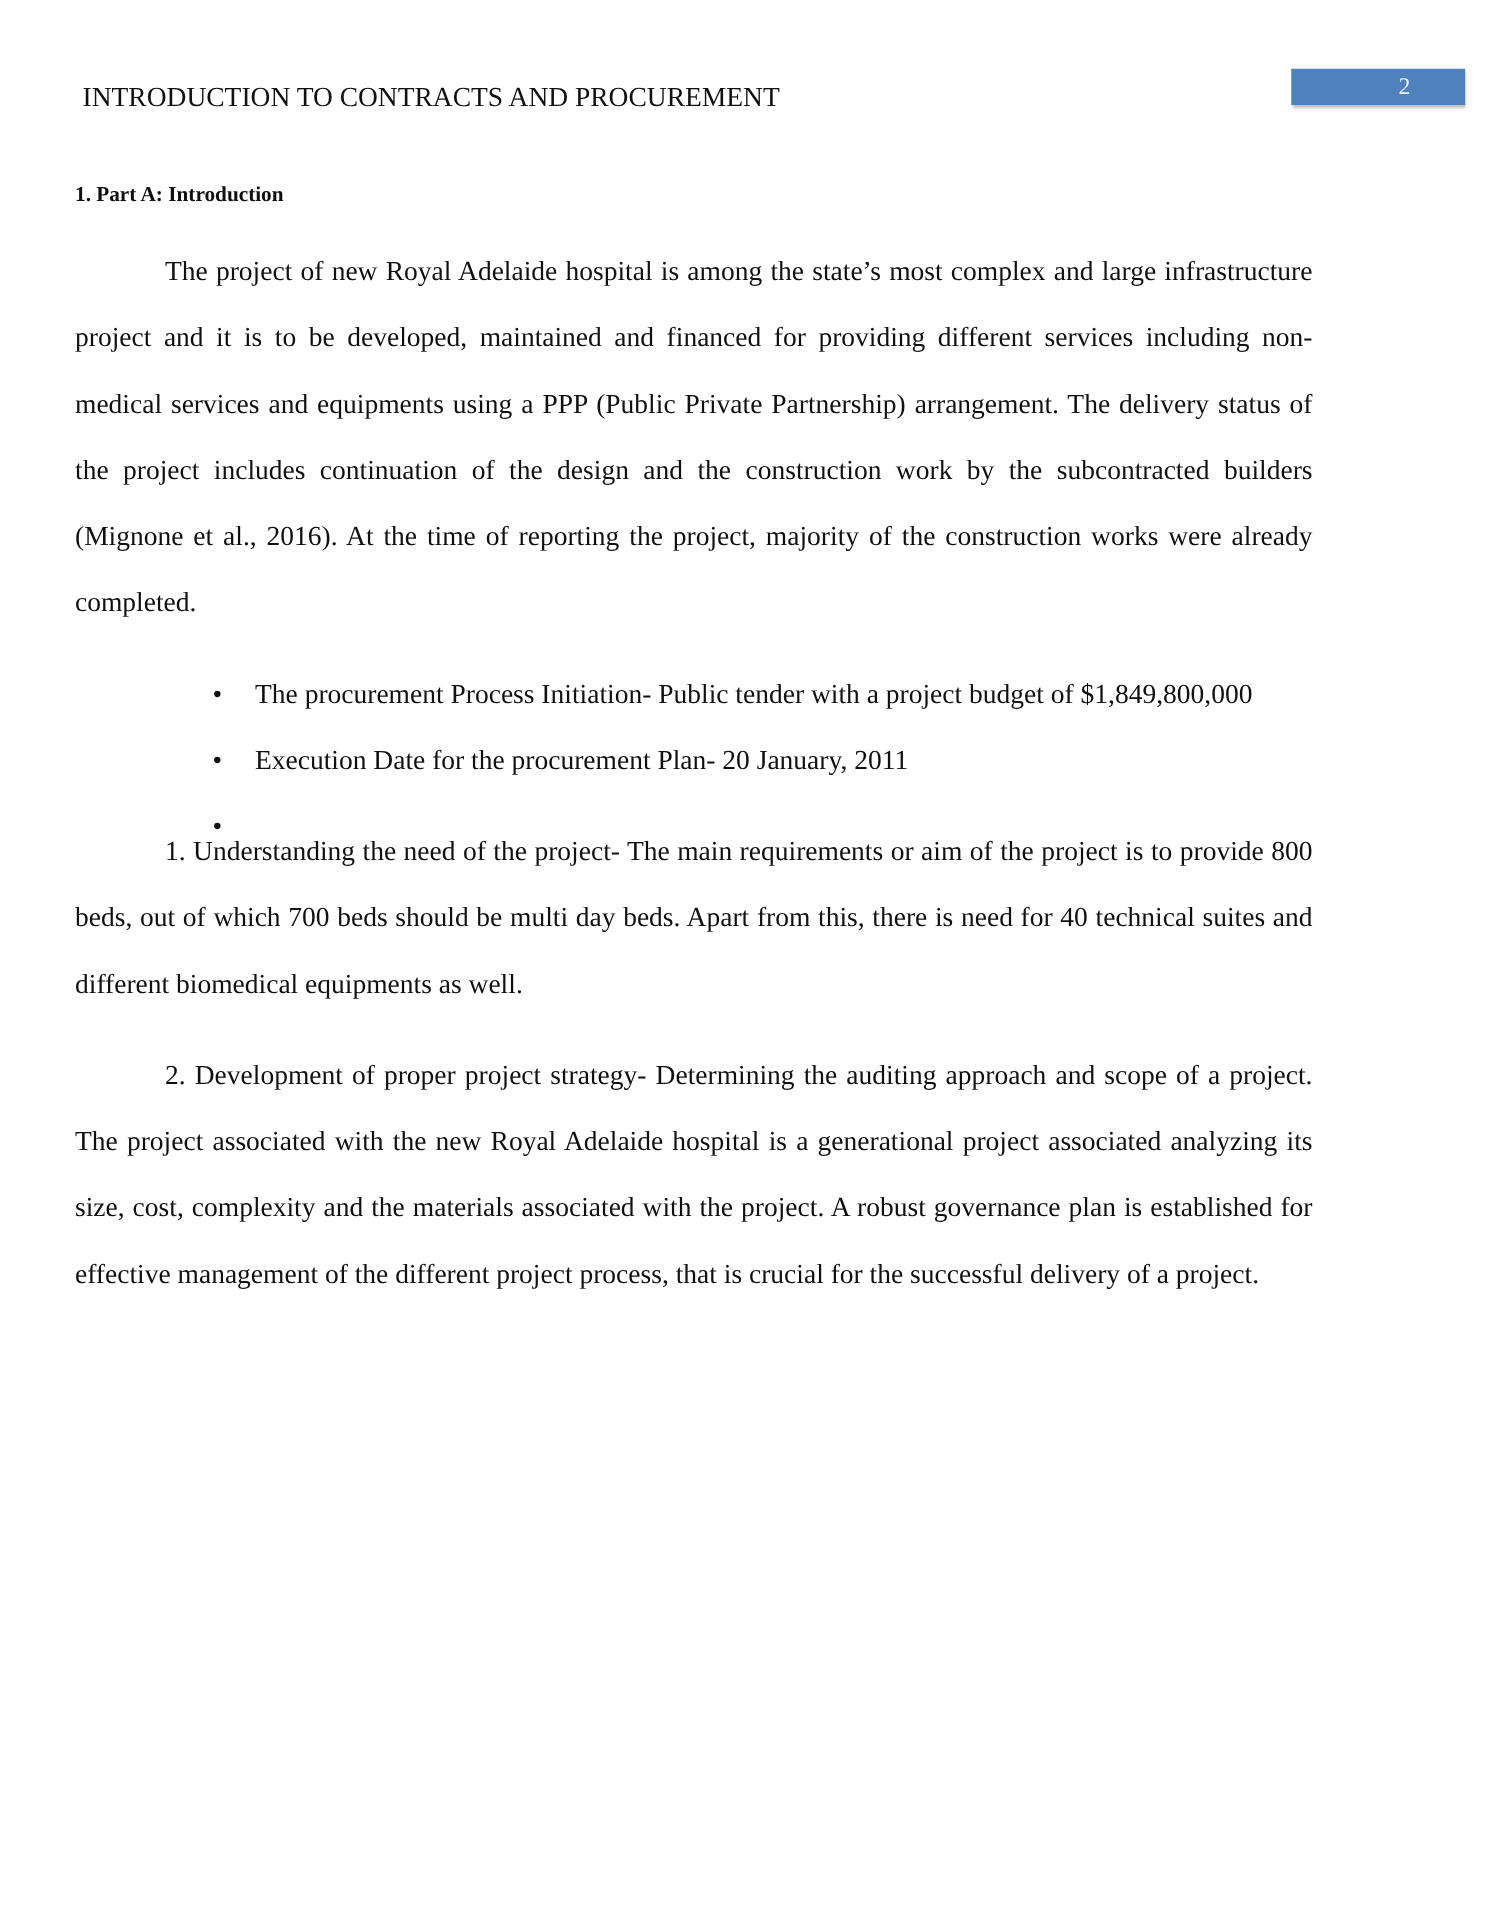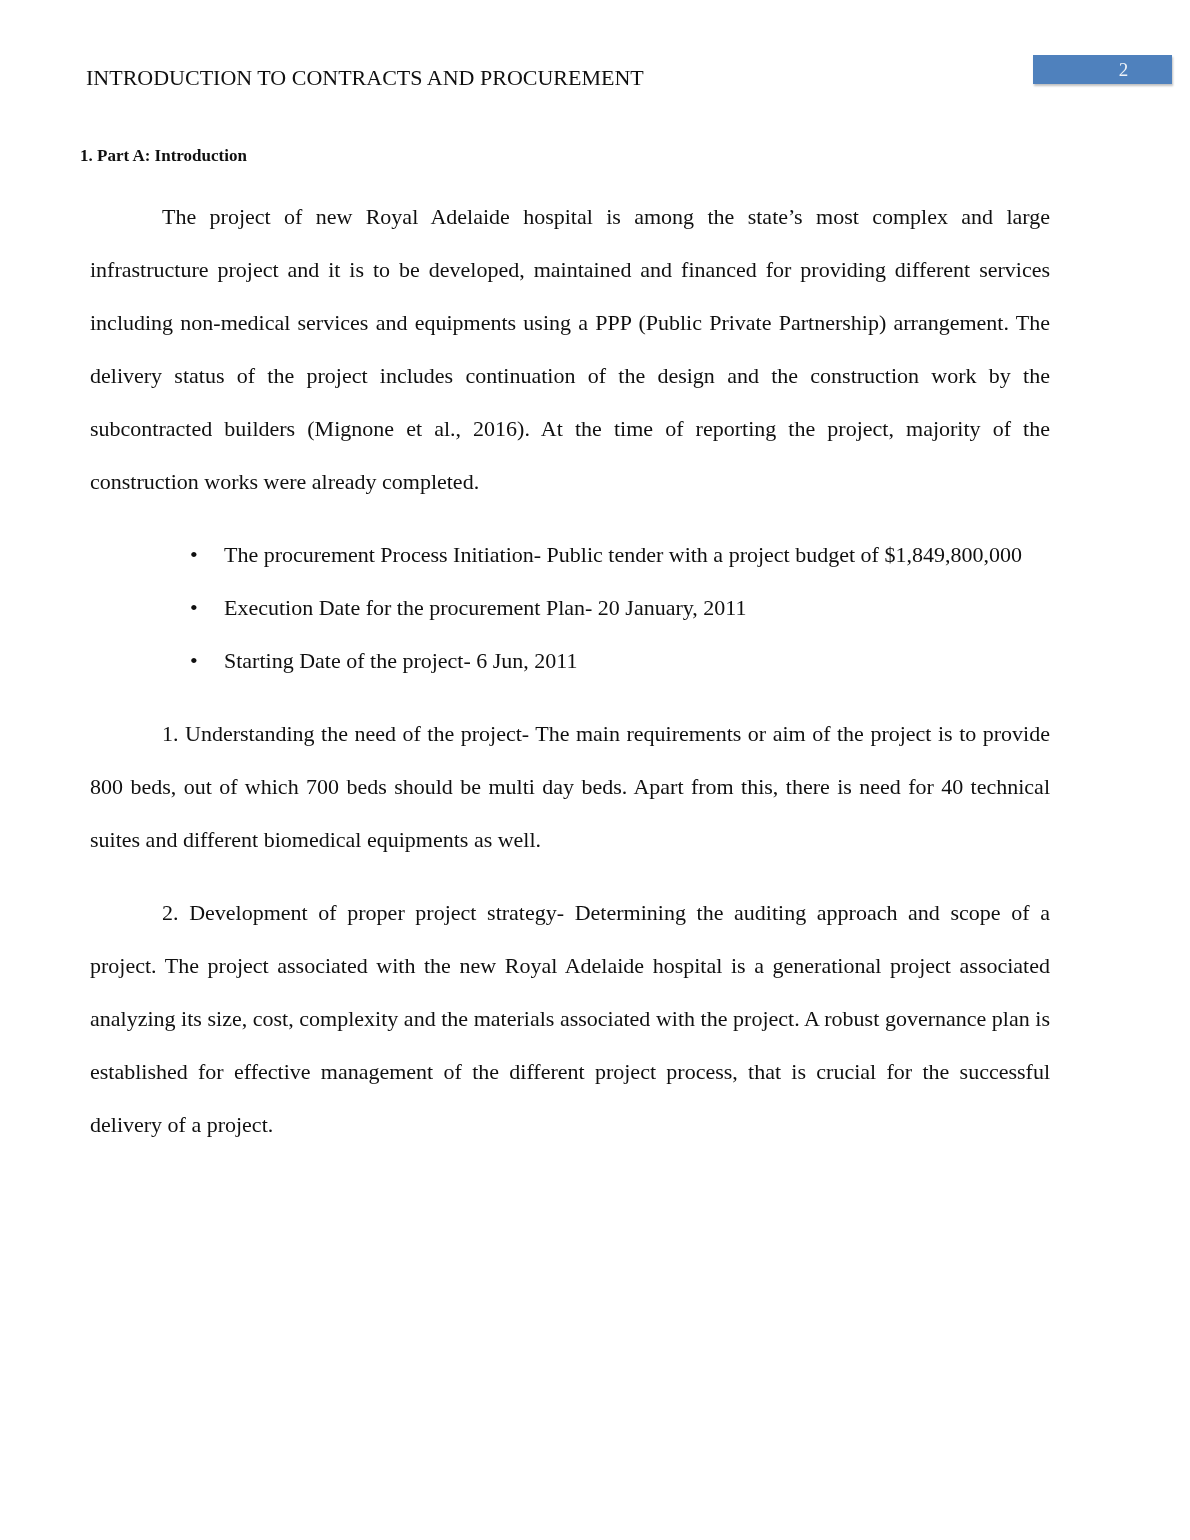--- a/index.html
+++ b/index.html
@@ -6,21 +6,21 @@
     margin: 0;
     padding: 0;
     background: #ffffff;
   }
   .page {
     position: relative;
     width: 1190px;
     height: 1540px;
     box-sizing: border-box;
     background: #ffffff;
-    padding: 64px 140px 0 80px;
+    padding: 64px 140px 0 60px;
     font-family: "Liberation Serif", serif;
     font-size: 22px;
     color: #101010;
   }
   .running-head {
     font-size: 22px;
     line-height: 28px;
     padding-left: 6px;
     white-space: nowrap;
   }
@@ -46,21 +46,21 @@
   h1.section-heading {
     font-size: 17px;
     font-weight: bold;
     line-height: 28px;
     margin: 50px 0 20px 0;
   }
   p.body-para {
     text-align: justify;
     line-height: 53px;
     text-indent: 72px;
-    margin: 0 0 20px 10px;
+    margin: 0 0 20px 0;
   }
   ul.bullet-list {
     list-style: none;
     margin: 0 0 20px 110px;
     padding: 0;
   }
   ul.bullet-list li {
     position: relative;
     padding-left: 34px;
     text-align: justify;
@@ -91,21 +91,20 @@
     <li>
       <span class="bullet">•</span>
       <span class="li-text">The procurement Process Initiation- Public tender with a project budget of $1,849,800,000</span>
     </li>
     <li>
       <span class="bullet">•</span>
       <span class="li-text">Execution Date for the procurement Plan- 20 January, 2011</span>
     </li>
     <li>
       <span class="bullet">•</span>
-      <span class="li-text">Starting Date of the project- 6 Jun, 2011</span>
     </li>
   </ul>
 
 
   <p class="body-para">1. Understanding the need of the project- The main requirements or aim of the project is to provide 800 beds, out of which 700 beds should be multi day beds. Apart from this, there is need for 40 technical suites and different biomedical equipments as well.</p>
 
   <p class="body-para">2. Development of proper project strategy- Determining the auditing approach and scope of a project. The project associated with the new Royal Adelaide hospital is a generational project associated analyzing its size, cost, complexity and the materials associated with the project. A robust governance plan is established for effective management of the different project process, that is crucial for the successful delivery of a project.</p>
 
 </div>
 

